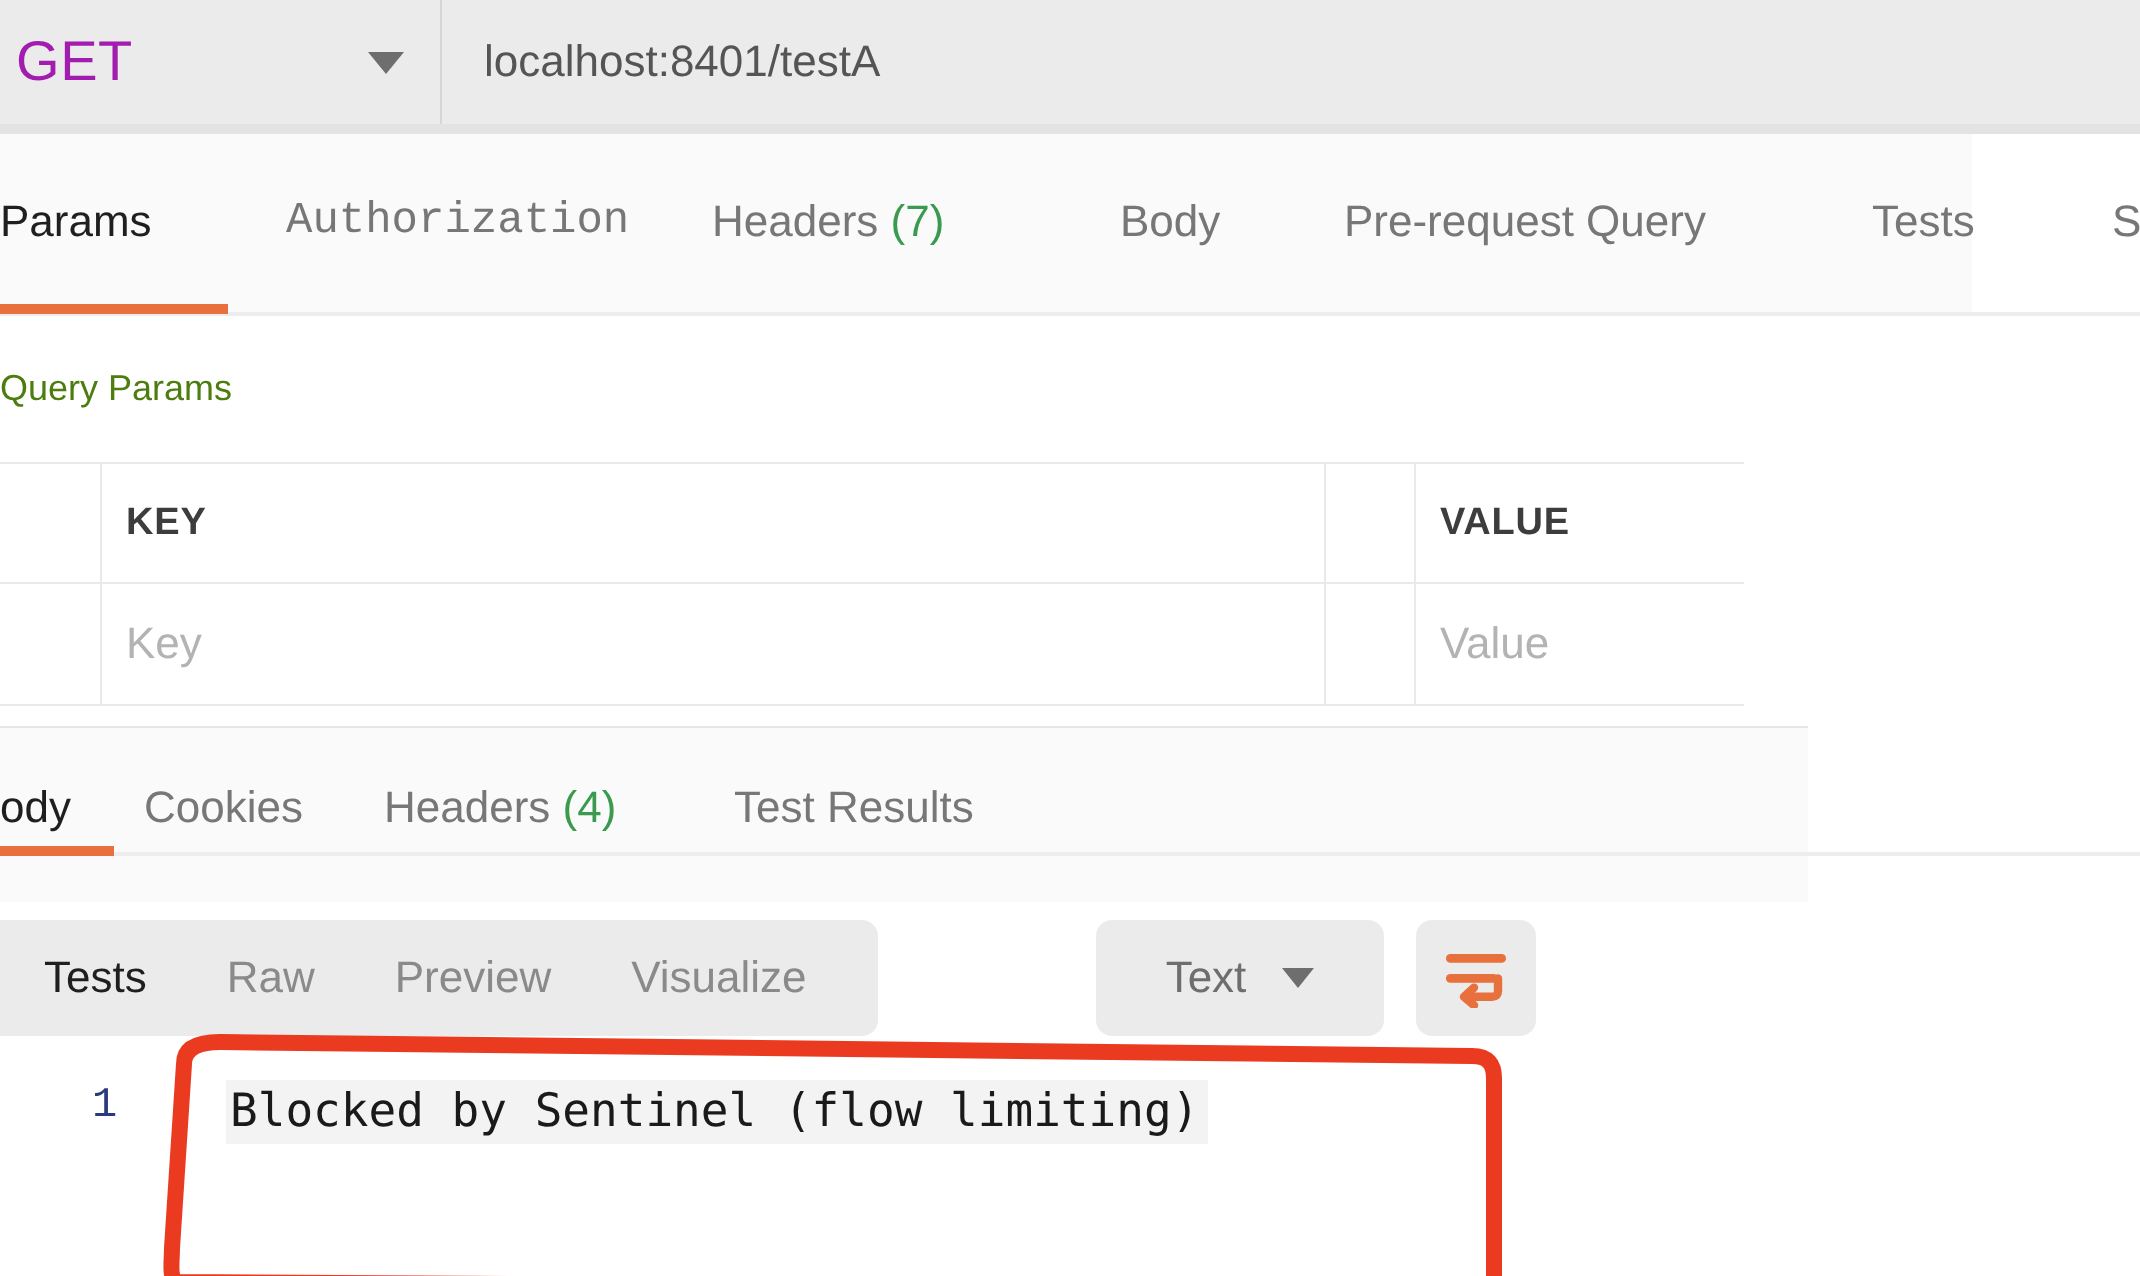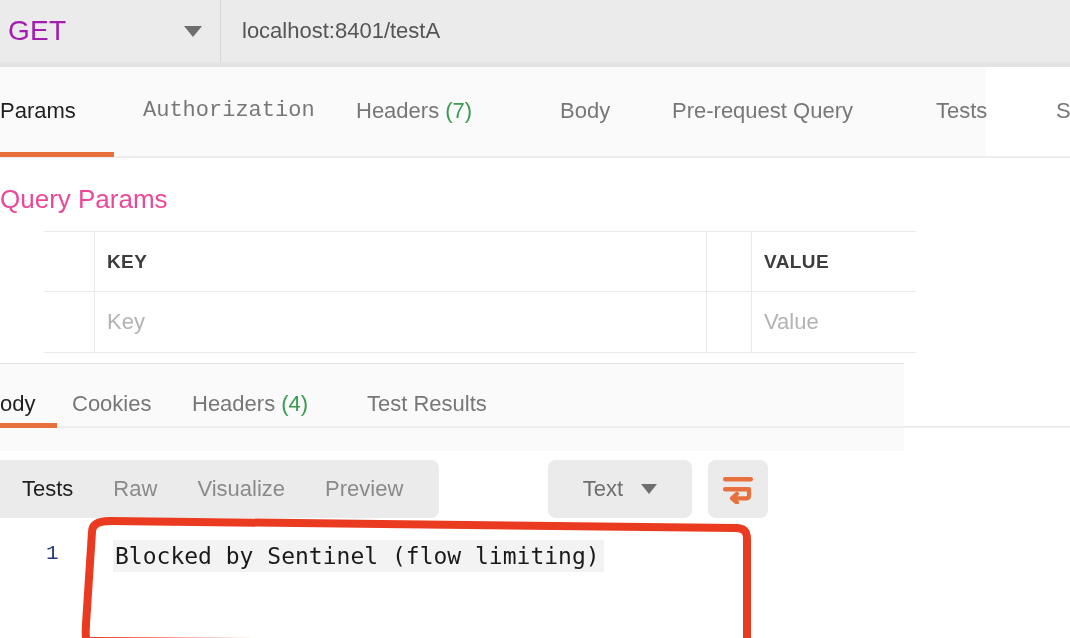--- a/index.html
+++ b/index.html
@@ -105,28 +105,27 @@
   .params-zone {
     position: absolute;
     left: 0; top: 158px;
     width: 1070px;
     height: 205px;
     background: #ffffff;
   }
   .params-title {
     position: absolute;
     left: 0; top: 26px;
-    font-size: 26px;
-    color: #ec4899;
+    font-size: 18px;
+    color: #4d7c0f;
   }
   .params-table {
     position: absolute;
     left: 0; top: 73px;
     width: 872px;
-    margin-left: 44px;
   }
   .prow {
     display: flex;
     height: 61px;
     border-top: 1px solid #e9e9e9;
     border-bottom: 1px solid #e9e9e9;
     box-sizing: border-box;
   }
   .prow + .prow { border-top: none; }
   .pcell-check {
@@ -361,22 +360,22 @@
       <div class="tab" style="position: absolute; left: 367px;"><span>Test Results</span></div>
     </div>
 </div>
 <div class="resp-rule"></div>
 <div class="active-underline-body"></div>
 
 <div class="viewer-zone">
   <div class="seg-group" id="viewer-modes">
       <span class="seg active">Tests</span>
       <span class="seg">Raw</span>
+      <span class="seg">Preview</span>
       <span class="seg">Visualize</span>
-      <span class="seg">Preview</span>
     </div>
 
   <div class="format-select">
     <span class="format-label">Text</span>
     <span class="caret-small"></span>
   </div>
 
   <div class="wrap-btn">
     <svg width="34" height="30" viewBox="0 0 34 30">
       <rect x="2" y="3" width="30" height="4.4" rx="2.2" fill="#e8703c"></rect>

